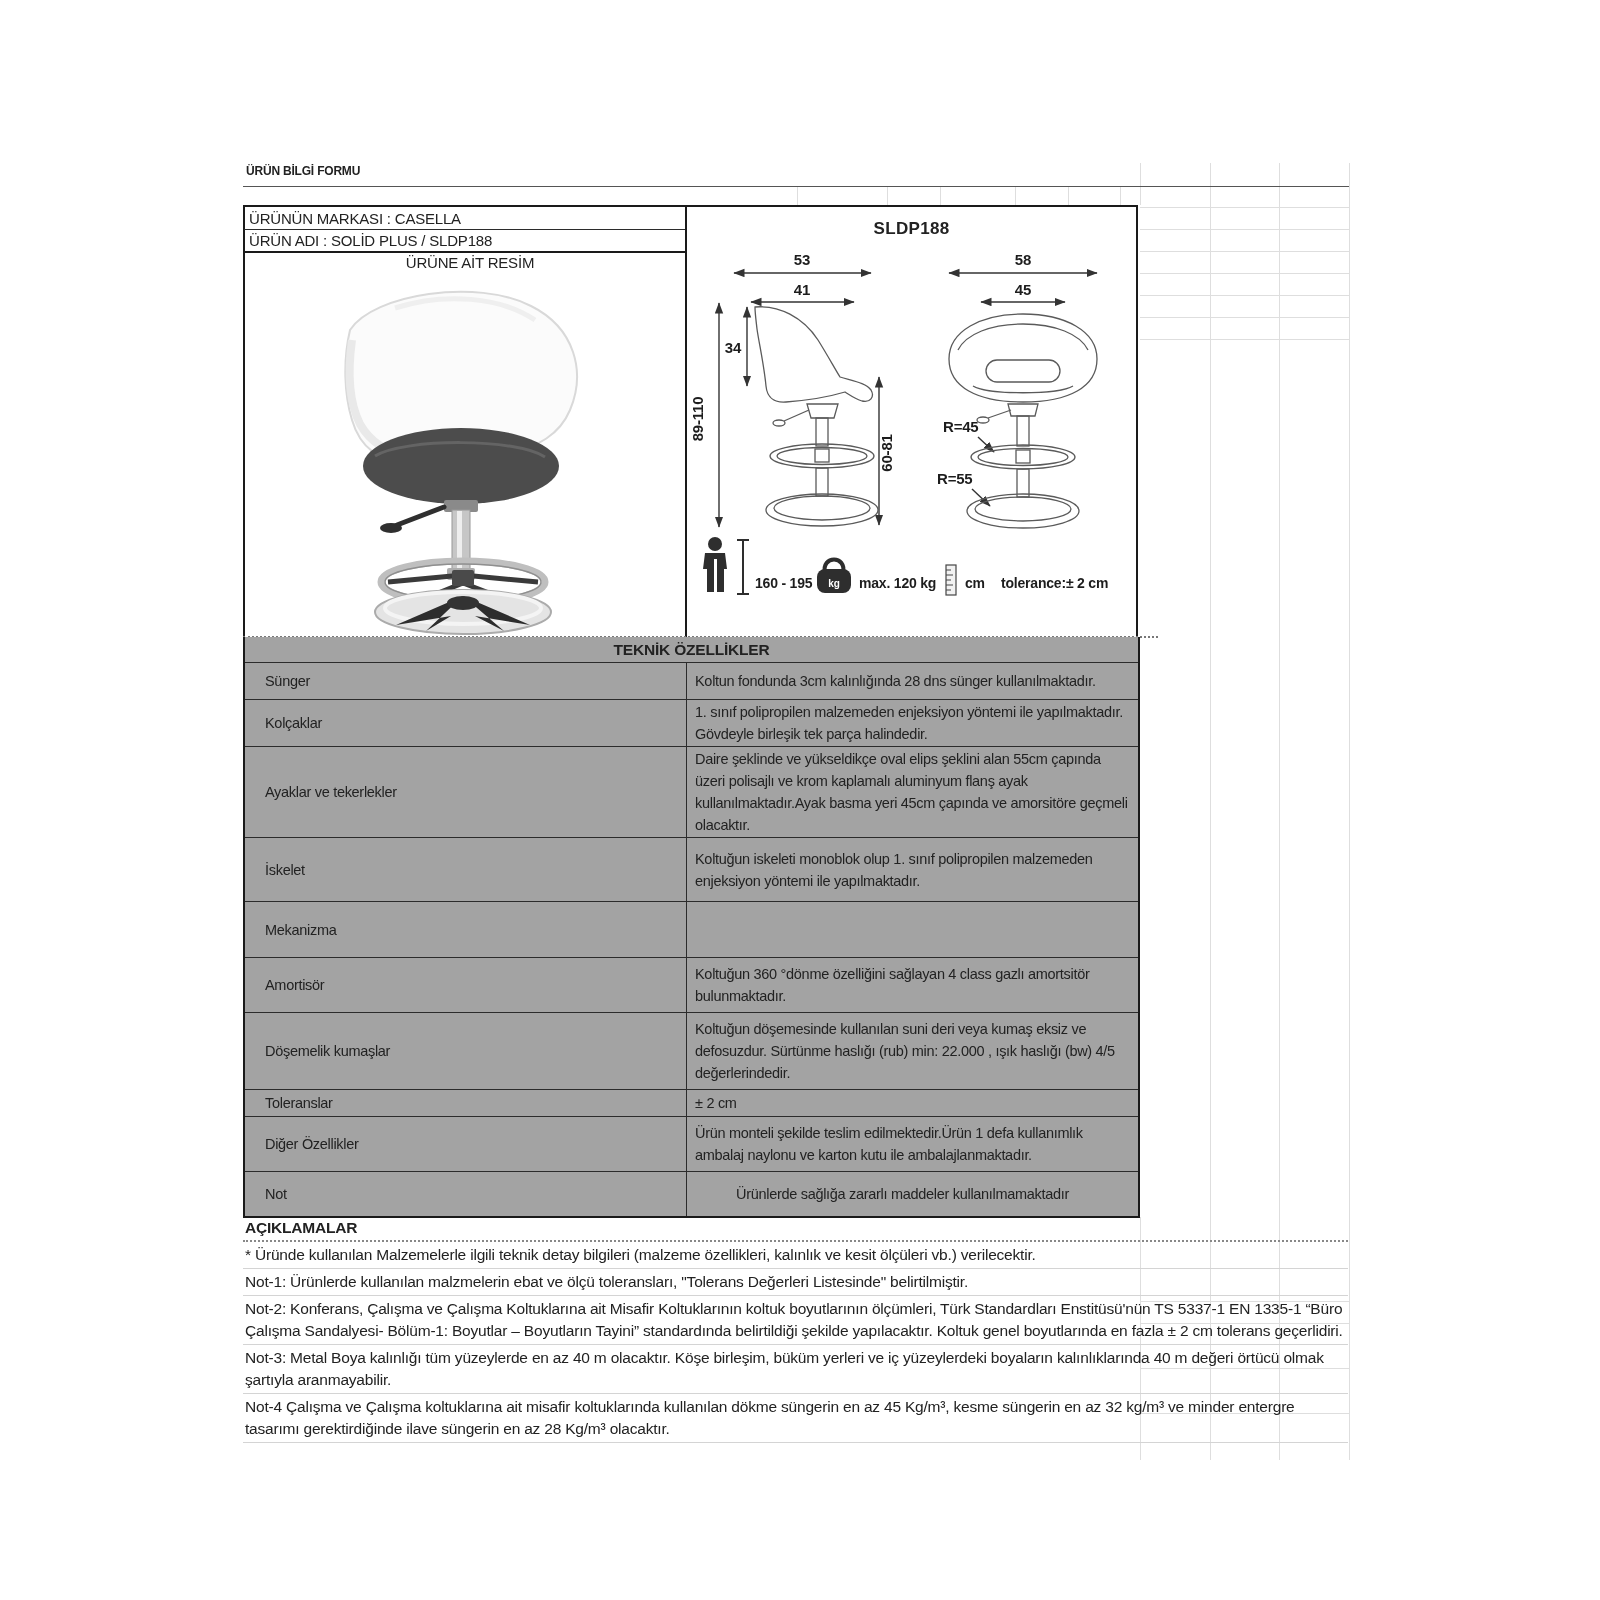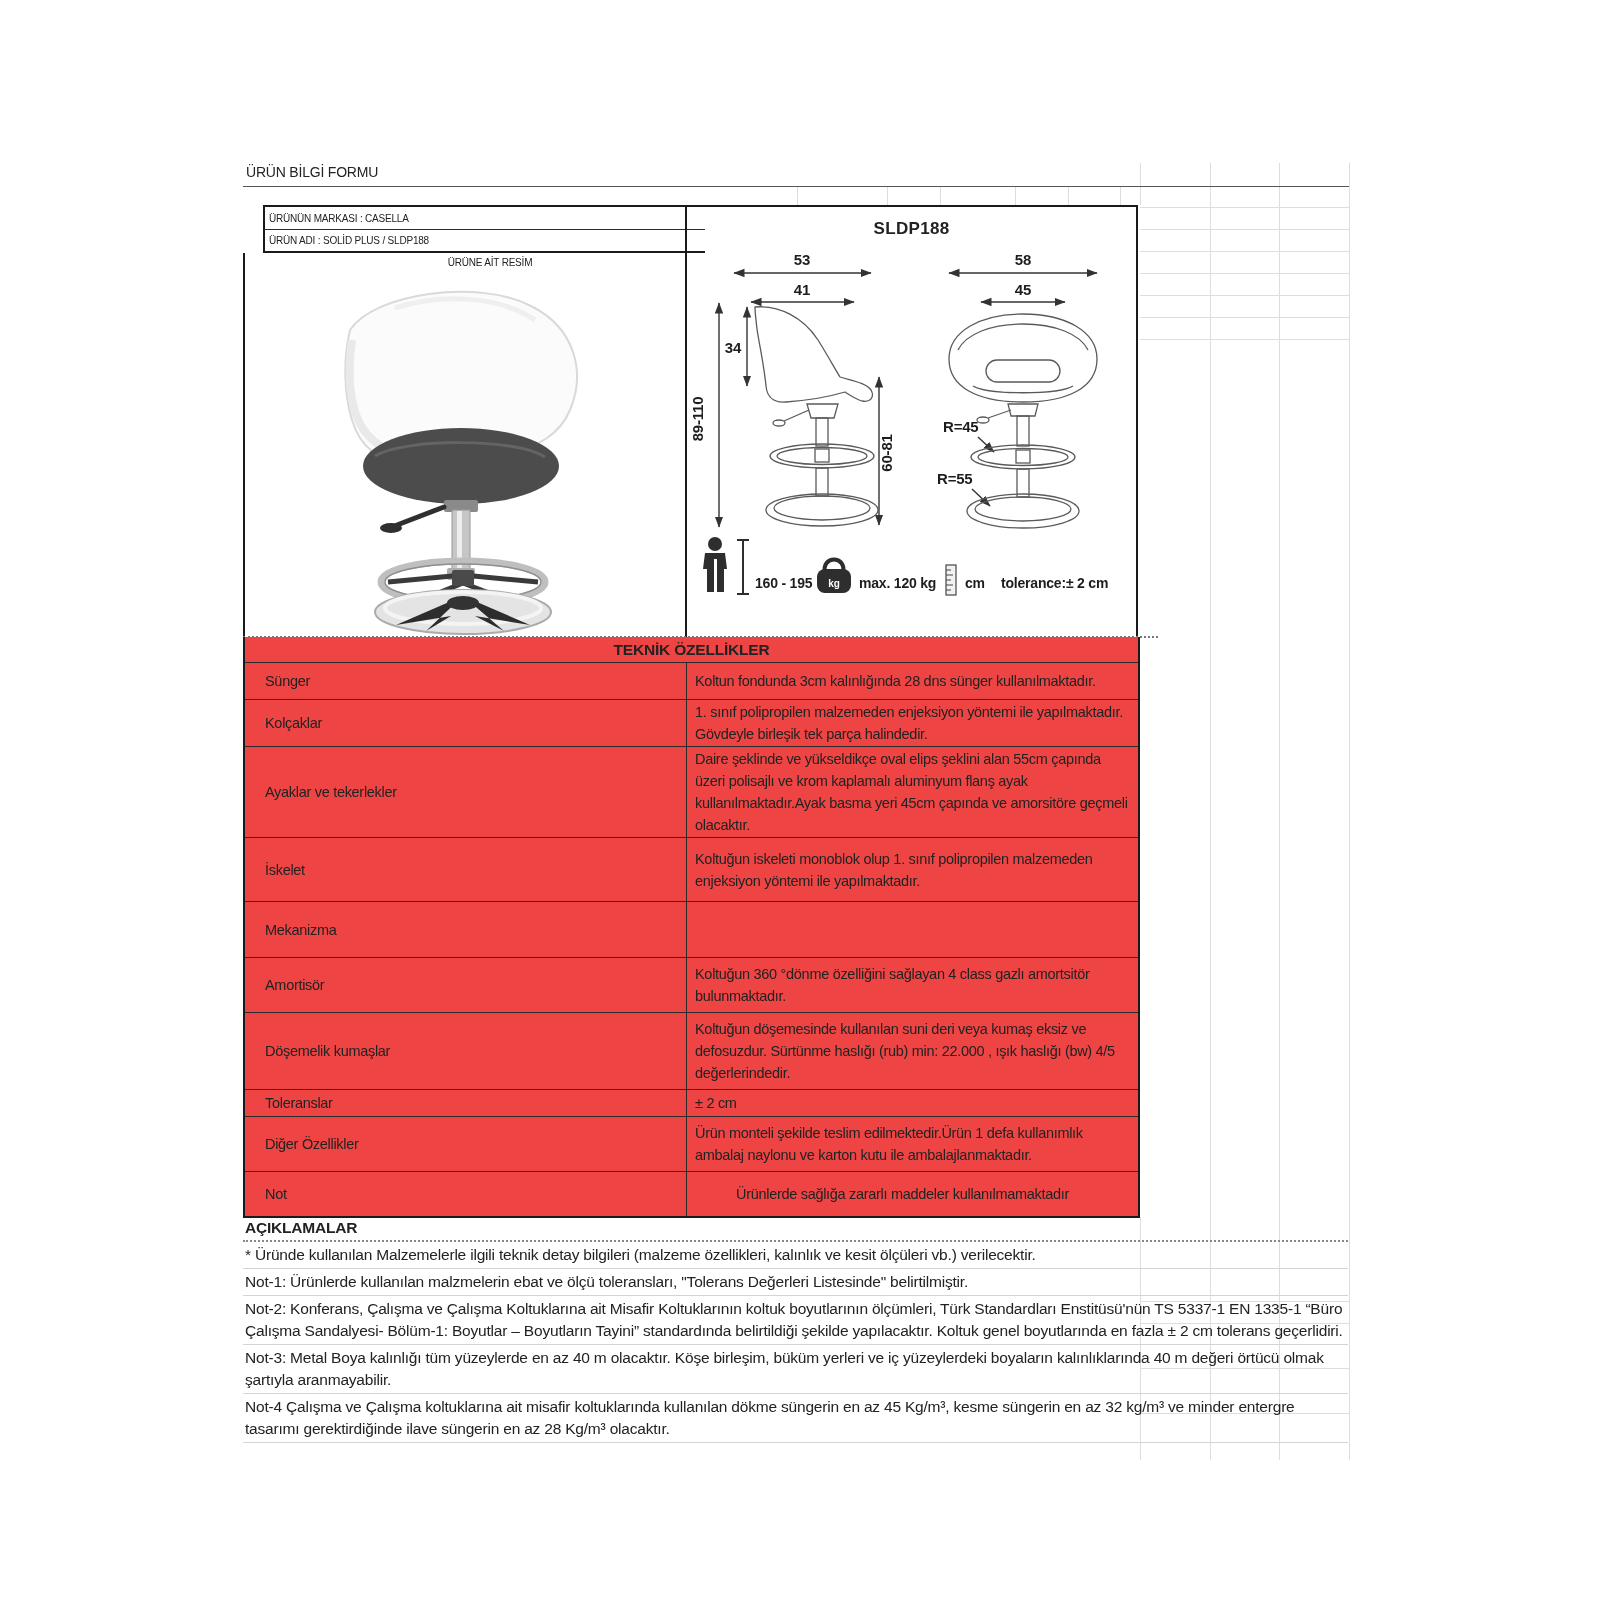--- a/index.html
+++ b/index.html
@@ -7,38 +7,38 @@
   .sheet {
     position: relative; width: 1600px; height: 1600px; background: #fff;
     font-family: "Liberation Sans", sans-serif; color: #222;
     letter-spacing: -0.2px; overflow: hidden;
   }
   .abs { position: absolute; }
   .g  { position: absolute; background: #dedede; }
   .hl { position: absolute; background: #2b2b2b; height: 1px; }
   .vl2{ position: absolute; background: #1a1a1a; width: 2px; }
   .dot{ position: absolute; border-top: 2px dotted #777; height:0; }
-  .form-title { left:246px; top:164px; font-weight:normal; font-size:14px; }
-  .cellbox { position:absolute; display:flex; align-items:center; font-size:10px; padding-left:4px;margin-left:20px; }
+  .form-title { left:246px; top:164px; font-weight:bold; font-size:12px; }
+  .cellbox { position:absolute; display:flex; align-items:center; font-size:15px; padding-left:4px; }
   .brand-cell { left:243px; top:205px; width:442px; height:25px;
     border-top:2px solid #1a1a1a; border-left:2px solid #1a1a1a; border-bottom:1px solid #2b2b2b; }
   .name-cell { left:243px; top:230px; width:442px; height:23px;
     border-left:2px solid #1a1a1a; border-bottom:2px solid #1a1a1a; }
   .caption-cell { left:243px; top:253px; width:442px; height:19px; justify-content:center; padding-left:12px; }
   .photo-area { left:245px; top:272px; width:438px; height:364px; }
   .draw-box { left:685px; top:205px; width:453px; height:433px;
     border:2px solid #1a1a1a; border-bottom:none; }
   .draw-title { position:absolute; left:0; top:12px; width:100%; text-align:center;
     font-weight:bold; font-size:17px; letter-spacing:0.3px; }
   .draw-svg { position:absolute; left:0; top:0; width:449px; height:431px; }
   svg text { font-family:"Liberation Sans", sans-serif; }
   .dimtxt { font-weight:bold; font-size:15px; fill:#1d1d1d; }
   .legtxt { font-size:14px; fill:#1d1d1d; font-weight:bold; }
   .spec-table { position:absolute; left:243px; top:637px; width:897px;
-    border:2px solid #1a1a1a; border-top:none; background:#ef4444; }
+    border:2px solid #1a1a1a; border-top:none; background:#a3a3a3; }
   .spec-head { height:26px; border-bottom:1px solid #2b2b2b; display:flex;
     align-items:center; justify-content:center; font-weight:bold; font-size:15.5px; }
   .trow { display:flex; border-bottom:1px solid #2b2b2b; }
   .trow:last-child { border-bottom:none;gap:41px; }
   .lab { width:442px; border-right:1px solid #2b2b2b; display:flex; align-items:center;
     padding-left:20px; font-size:14.5px; letter-spacing:-0.3px; }
   .val { flex:1; display:flex; align-items:center; padding:3px 4px 3px 8px;
     font-size:14.5px; line-height:22px; letter-spacing:-0.3px; }
   .notes { position:absolute; left:243px; top:1218px; width:1105px; }
   .notes-title { font-weight:bold; font-size:15.5px; padding:1px 2px 3px 2px;

